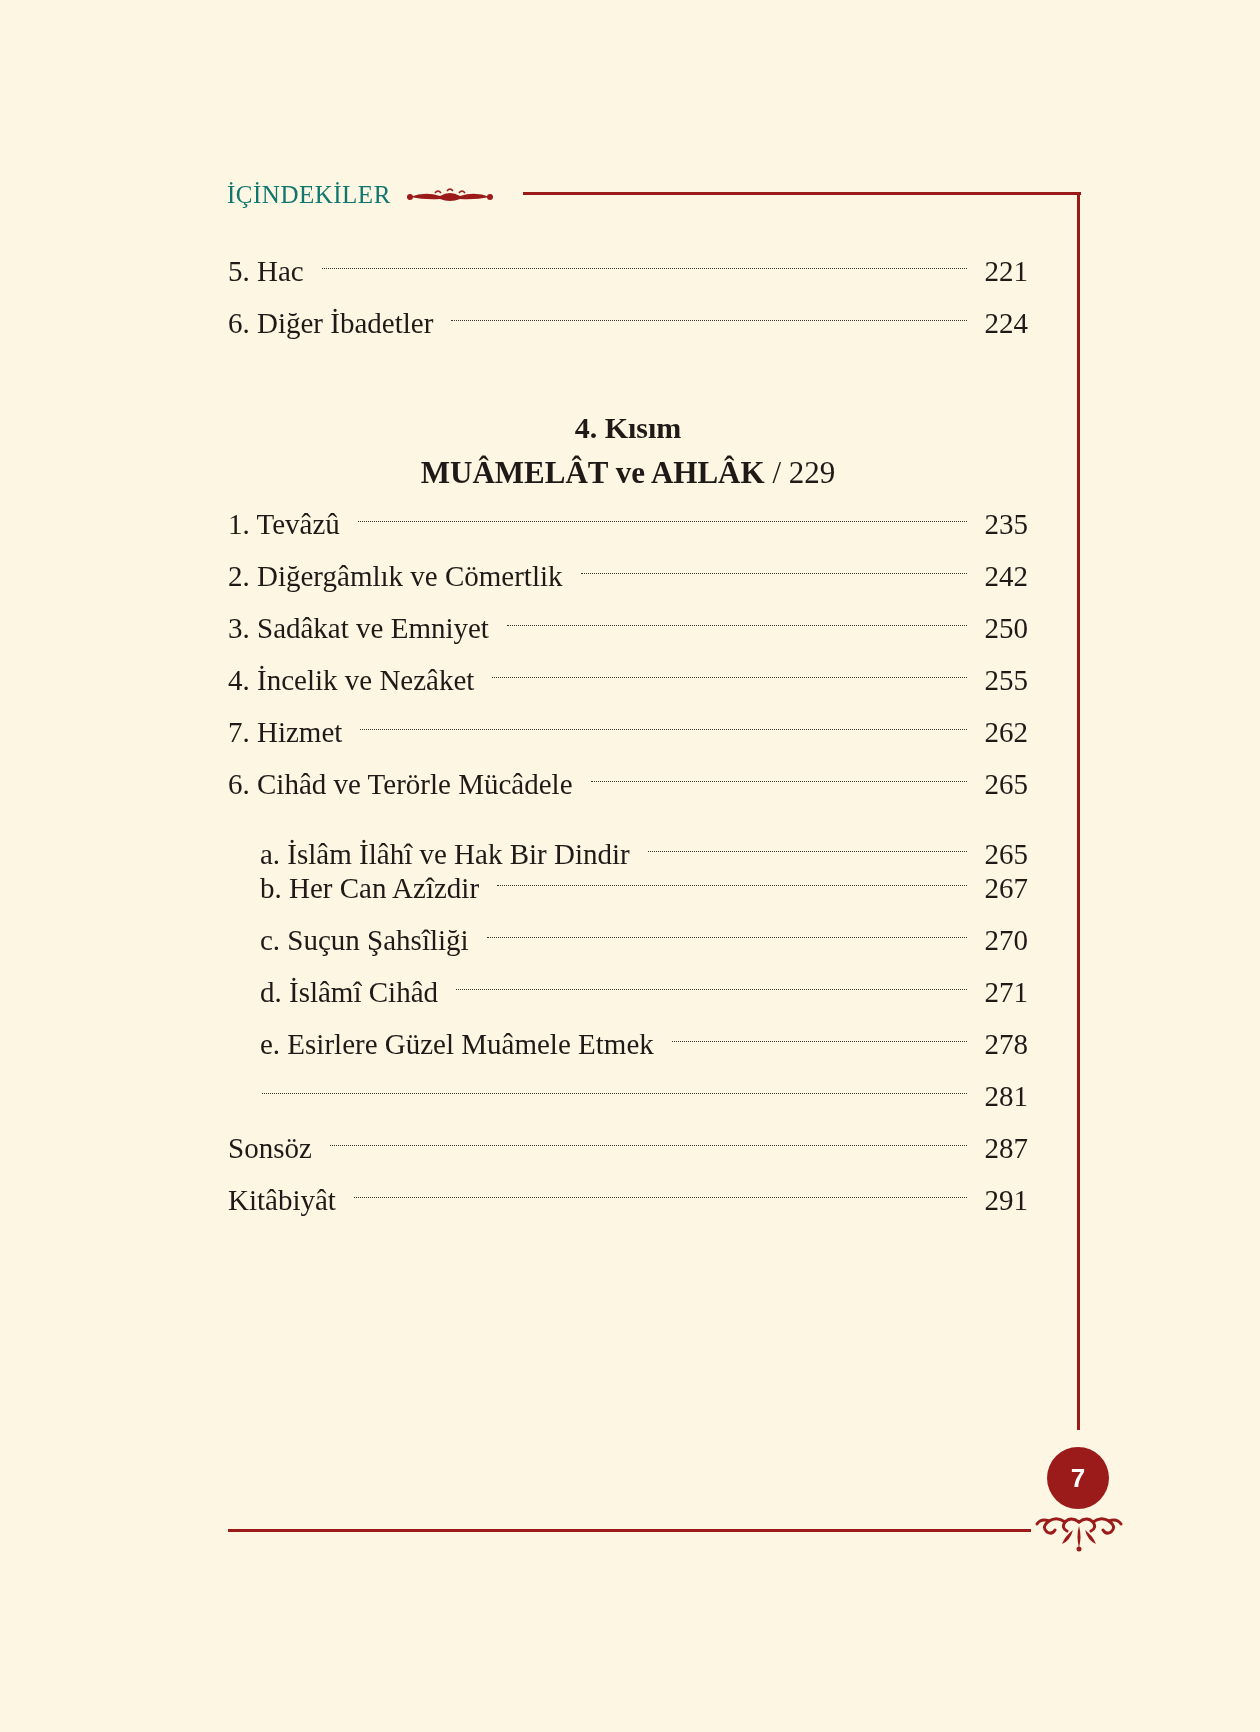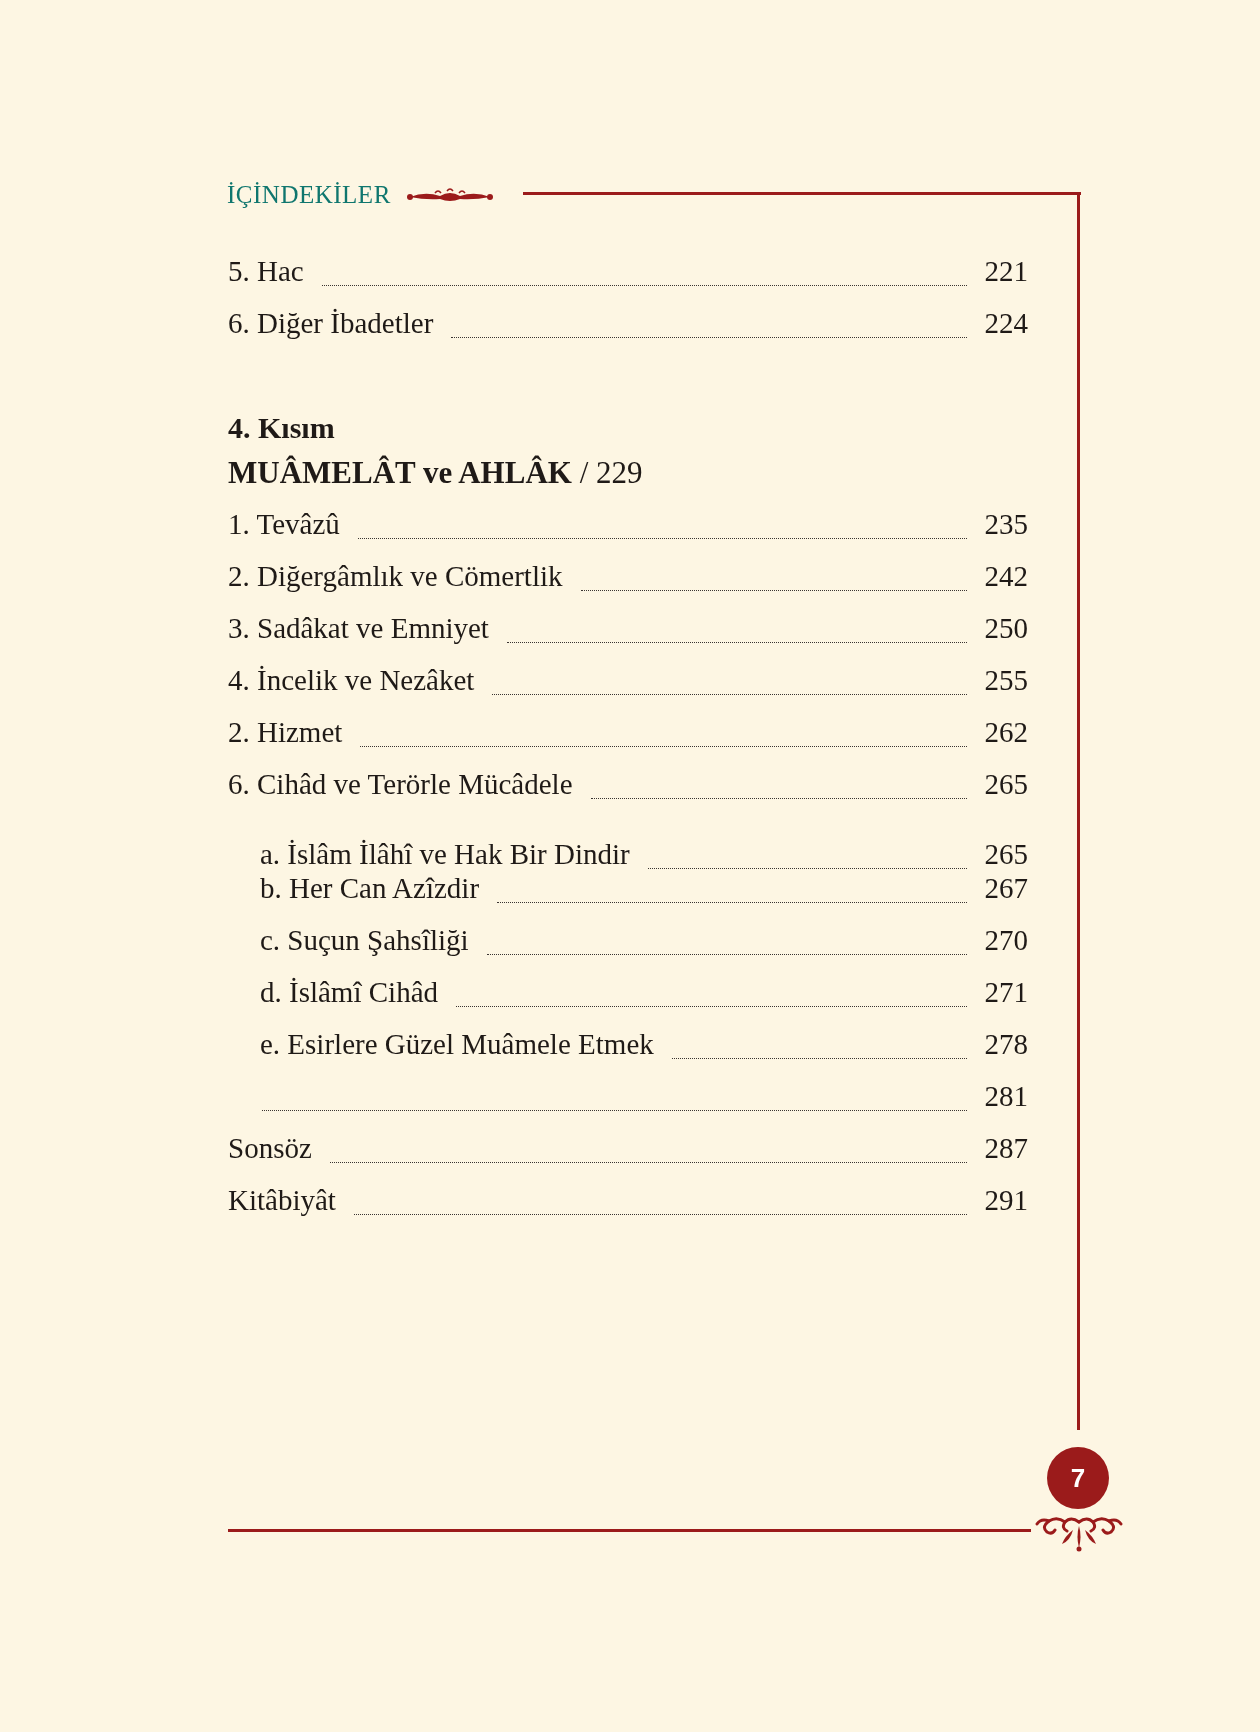--- a/index.html
+++ b/index.html
@@ -23,35 +23,35 @@
   .page-badge {
     left:1047px; top:1447px; width:62px; height:62px; border-radius:50%;
     background:#9B1B1B; color:#fff;
     font-family:"Liberation Sans", "DejaVu Sans", sans-serif; font-weight:bold;
     font-size:26px; display:flex; align-items:center; justify-content:center;
   }
   .footer-ornament { left:1034px; top:1512px; width:90px; height:40px; }
 
   .toc-row {
     position:absolute; left:228px; width:800px;
-    display:flex; align-items:flex-end;
+    display:flex; align-items:center;
     font-size:29px; line-height:36px; height:36px;gap:16px;
   }
   .toc-row.sub { left:260px; width:768px; }
   .toc-label { white-space:nowrap; }
   .toc-leader {
     flex:1; margin:0 2px;
     border-bottom:1.5px dotted #3a3431;
     transform:translateY(-3px);
     min-width:10px;
   }
   .toc-page { white-space:nowrap; }
 
   .section-head {
-    position:absolute; left:228px; width:800px; text-align:left;
+    position:absolute; left:228px; width:800px; text-align:center;
   }
   .section-num { top:410px; font-size:30px; font-weight:bold; line-height:36px; }
   .section-title { top:454px; font-size:31px; line-height:38px; }
   .section-title b { font-weight:bold; }
 </style>
 </head>
 <body>
 
 <div class="abs header-title">İÇİNDEKİLER</div>
 <svg class="abs header-ornament" viewBox="0 0 90 18">
@@ -98,21 +98,21 @@
   <span class="toc-label">3. Sadâkat ve Emniyet</span>
   <span class="toc-leader"></span>
   <span class="toc-page">250</span>
 </div>
 <div class="toc-row" style="top:662px">
   <span class="toc-label">4. İncelik ve Nezâket</span>
   <span class="toc-leader"></span>
   <span class="toc-page">255</span>
 </div>
 <div class="toc-row" style="top:714px">
-  <span class="toc-label">2. Hizmet</span>
+  <span class="toc-label">7. Hizmet</span>
   <span class="toc-leader"></span>
   <span class="toc-page">262</span>
 </div>
 <div class="toc-row" style="top:766px">
   <span class="toc-label">6. Cihâd ve Terörle Mücâdele</span>
   <span class="toc-leader"></span>
   <span class="toc-page">265</span>
 </div>
 <div class="toc-row sub" style="top:836px">
   <span class="toc-label">a. İslâm İlâhî ve Hak Bir Dindir</span>

